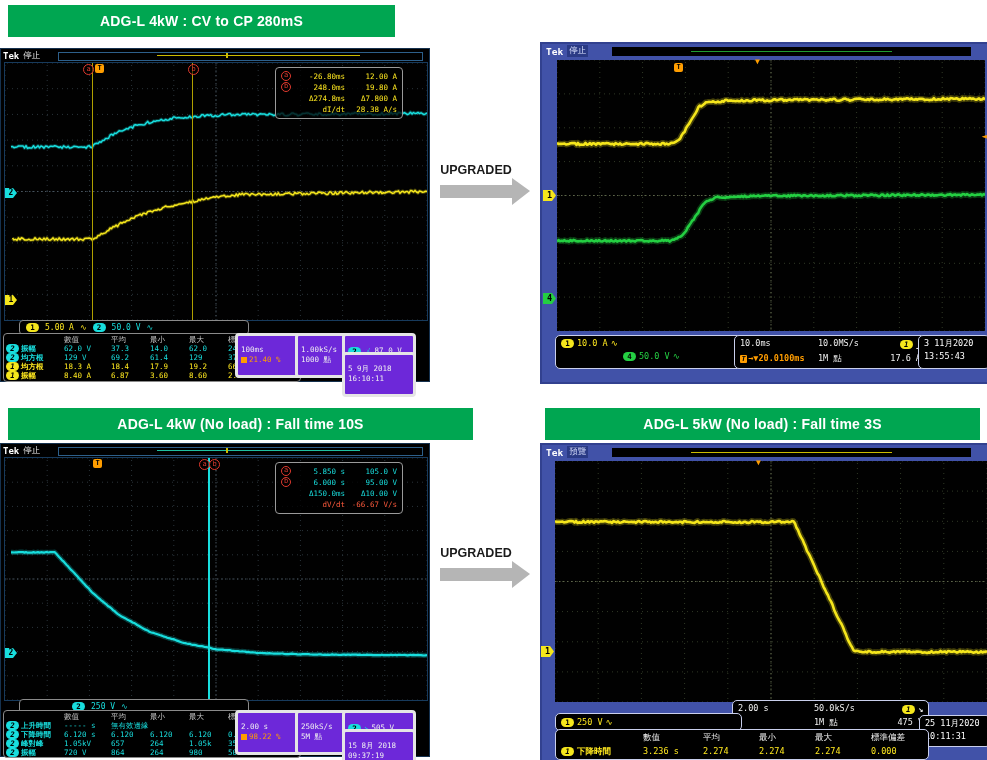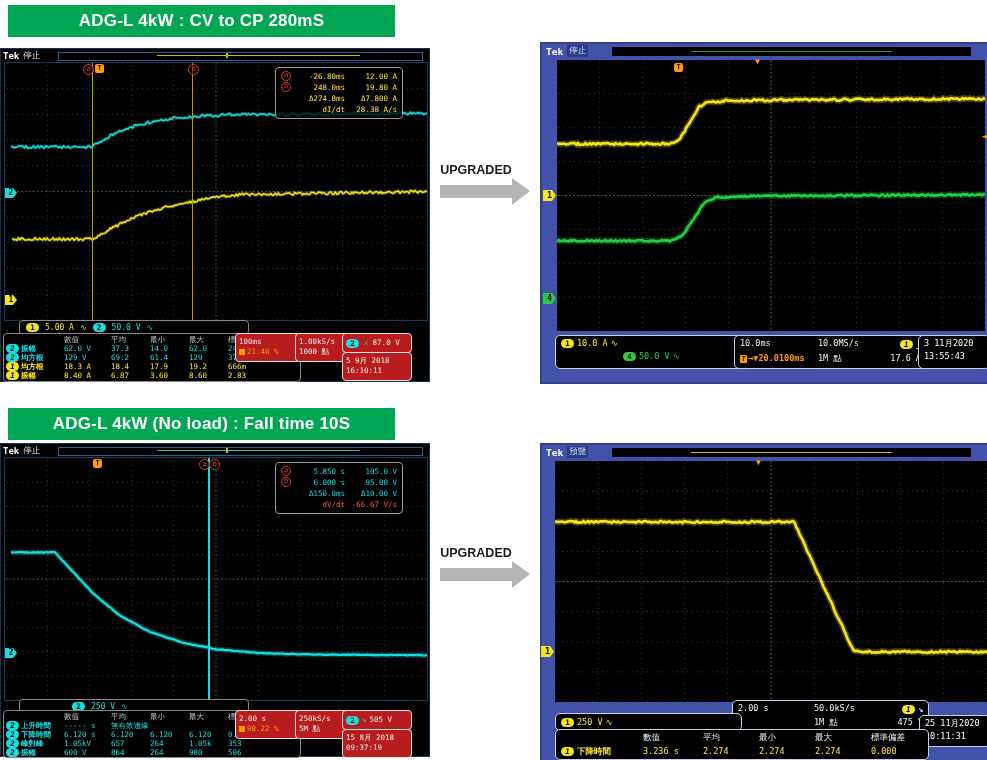--- a/index.html
+++ b/index.html
@@ -1,20 +1,20 @@
 <!DOCTYPE html>
 <html><head>
 <meta charset="utf-8">
 <style>
   html,body{margin:0;padding:0;background:#fff;}
   .page{position:relative;width:987px;height:760px;background:#fff;overflow:hidden;
         font-family:"Liberation Sans",sans-serif;}
   
   .banner{position:absolute;height:32px;background:#00a651;color:#fff;display:flex;
-          align-items:center;justify-content:center;font-weight:bold;font-size:17px;letter-spacing:.2px;}
+          align-items:center;justify-content:center;font-weight:bold;font-size:14px;letter-spacing:.2px;}
   .upg{position:absolute;width:96px;text-align:center;color:#1a1a1a;font-weight:bold;font-size:12.5px;}
   .arrow-shape{position:relative;margin:8px auto 0 auto;width:72px;height:13px;background:#b5b5b5;}
   .arrow-shape::after{content:"";position:absolute;left:72px;top:-7px;border:13px solid transparent;
           border-left:18px solid #b5b5b5;border-top-width:13px;border-bottom-width:14px;}
   
   .scope{position:absolute;background:#000;font-family:"DejaVu Sans Mono","Liberation Sans",sans-serif;color:#ddd;}
   .screen{position:absolute;background:#010101;}
   .screen svg{position:absolute;left:0;top:0;width:100%;height:100%;}
   .yel{color:#ffe81f}.cyn{color:#18dede}.grn{color:#24cf42}.org{color:#ff9d00}
   .wht{color:#f0f0f0}.red{color:#ff5a3c}
@@ -44,22 +44,22 @@
   .chmark{position:absolute;left:0;width:12px;height:10px;font-size:8px;font-weight:bold;color:#000;
         text-align:center;line-height:10px;clip-path:polygon(0 0,8px 0,12px 5px,8px 10px,0 10px);z-index:4;}
   .bg1{background:#f5e61c}.bg2{background:#18dede}.bg4{background:#24cf42}
   .vbadge-row{position:absolute;height:13px;border:1px solid #8a8a8a;border-radius:4px;display:flex;
         align-items:center;gap:6px;font-size:8px;padding:0 6px;background:#000;}
   .mtable{position:absolute;border:1px solid #8a8a8a;border-radius:4px;background:#000;
         display:grid;grid-template-columns:58px 47px 39px 39px 39px 46px;font-size:7.5px;line-height:9px;padding:1px 2px;}
   .mtable .th{color:#c9c9c9;text-align:left;}
   .mtable .lab{display:flex;align-items:center;gap:2px;white-space:nowrap;}
   .mtable span{white-space:nowrap;overflow:visible;}
-  .sbox{position:absolute;border:1px solid #e5e5e5;border-radius:4px;background:#b91c1c;font-size:7.5px;
-        line-height:9.5px;padding:3px 3px;white-space:nowrap;}
+  .sbox{position:absolute;border:3px solid #e5e5e5;border-radius:4px;background:#6d28d9;font-size:7.5px;
+        line-height:9.5px;padding:9px 3px;white-space:nowrap;}
   .tpos-icon{display:inline-block;width:6px;height:6px;background:#ff9d00;margin-right:2px;vertical-align:-1px;}
   
   .scopeB{background:#4152a8;border:2px solid #32418f;}
   .scopeB .shead{position:absolute;left:0;top:0;right:0;height:14px;font-size:9.5px;display:flex;align-items:center;gap:4px;padding-left:4px;}
   .scopeB .brand{color:#fff;font-weight:bold;}
   .scopeB .status{color:#dbe2ff;background:#2a3a85;font-size:8.5px;padding:0 2px;}
   .posbarB{position:absolute;left:70px;right:18px;top:3px;height:9px;background:#000;}
   .posbarB .pbline{position:absolute;left:22%;width:56%;top:4px;height:1px;}
   .posbarB .pbline.green{background:#1f9e30;}
   .posbarB .pbline.yellow{background:#cdbc00;}
@@ -245,21 +245,21 @@
       <span class="org"><i class="tsq">T</i><b>→▼20.0100ms</b></span>
       <span class="wht">1M 點</span>
       <span class="wht" style="text-align:right;">17.6 A</span>
     </div>
     <div class="bbox" style="left:376px;top:291px;width:60px;height:30px;">
       <div>3 11月2020</div>
       <div>13:55:43</div>
     </div>
   </div>
 
-  <div class="banner" style="left:8px;top:408px;width:387px;">
+  <div class="banner" style="left:8px;top:408px;width:465px;">
     <span>ADG-L 4kW (No load) :  Fall time 10S</span>
   </div>
 
   <div class="scope scopeA" style="left:0;top:443px;width:428px;height:312px;">
     <div class="shead">
       <span class="brand">Tek</span>
       <span class="status">停止</span>
       <div class="posbarA">
           <i class="pbline" style="background:#1fbfa0;"></i>
           <i class="pbtick"></i>
@@ -334,21 +334,21 @@
       <span class="cyn">1.05kV</span>
       <span class="cyn">657</span>
       <span class="cyn">264</span>
       <span class="cyn">1.05k</span>
       <span class="cyn">353</span>
 
       <span class="lab">
           <i class="pill p2">2</i>
           <b class="cyn">振幅</b>
         </span>
-      <span class="cyn">600 V</span>
+      <span class="cyn">720 V</span>
       <span class="cyn">864</span>
       <span class="cyn">264</span>
       <span class="cyn">980</span>
       <span class="cyn">506</span>
     </div>
     <div class="sbox" style="left:234px;top:266px;width:57px;height:21px;">
       <div class="wht">2.00 s</div>
       <div class="org"><i class="tpos-icon"></i><span>98.22 %</span></div>
     </div>
     <div class="sbox" style="left:294px;top:266px;width:45px;height:21px;">
@@ -359,20 +359,23 @@
       <span class="pill p2">2</span>
       <span class="cyn">↘</span>
       <span class="wht">505 V</span>
     </div>
     <div class="sbox" style="left:341px;top:285px;width:62px;height:21px;">
       <div class="wht">15 8月 2018</div>
       <div class="wht">09:37:19</div>
     </div>
   </div>
 
+  <div class="banner" style="left:545px;top:408px;width:435px;">
+    <span>ADG-L 5kW (No load) :  Fall time 3S</span>
+  </div>
 
   <div class="scope scopeB" style="left:540px;top:443px;width:447px;height:317px;">
     <div class="shead">
       <span class="brand">Tek</span>
       <span class="status">預覽</span>
       <div class="posbarB">
           <i class="pbline yellow"></i>
         </div>
     </div>
     <div class="screen" style="left:13px;top:16px;width:432px;height:241px;">

